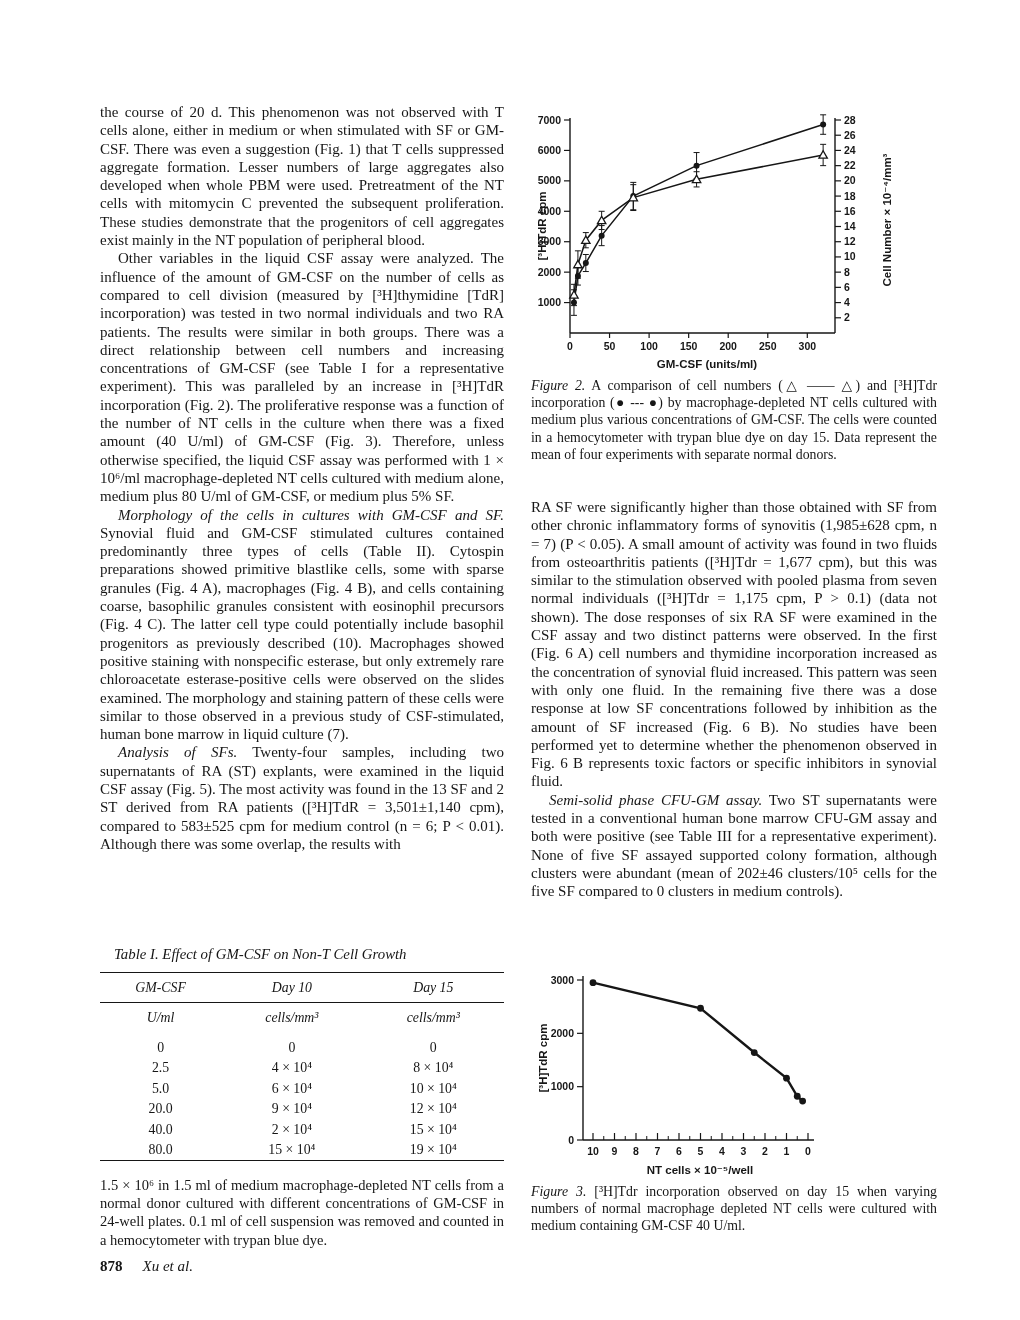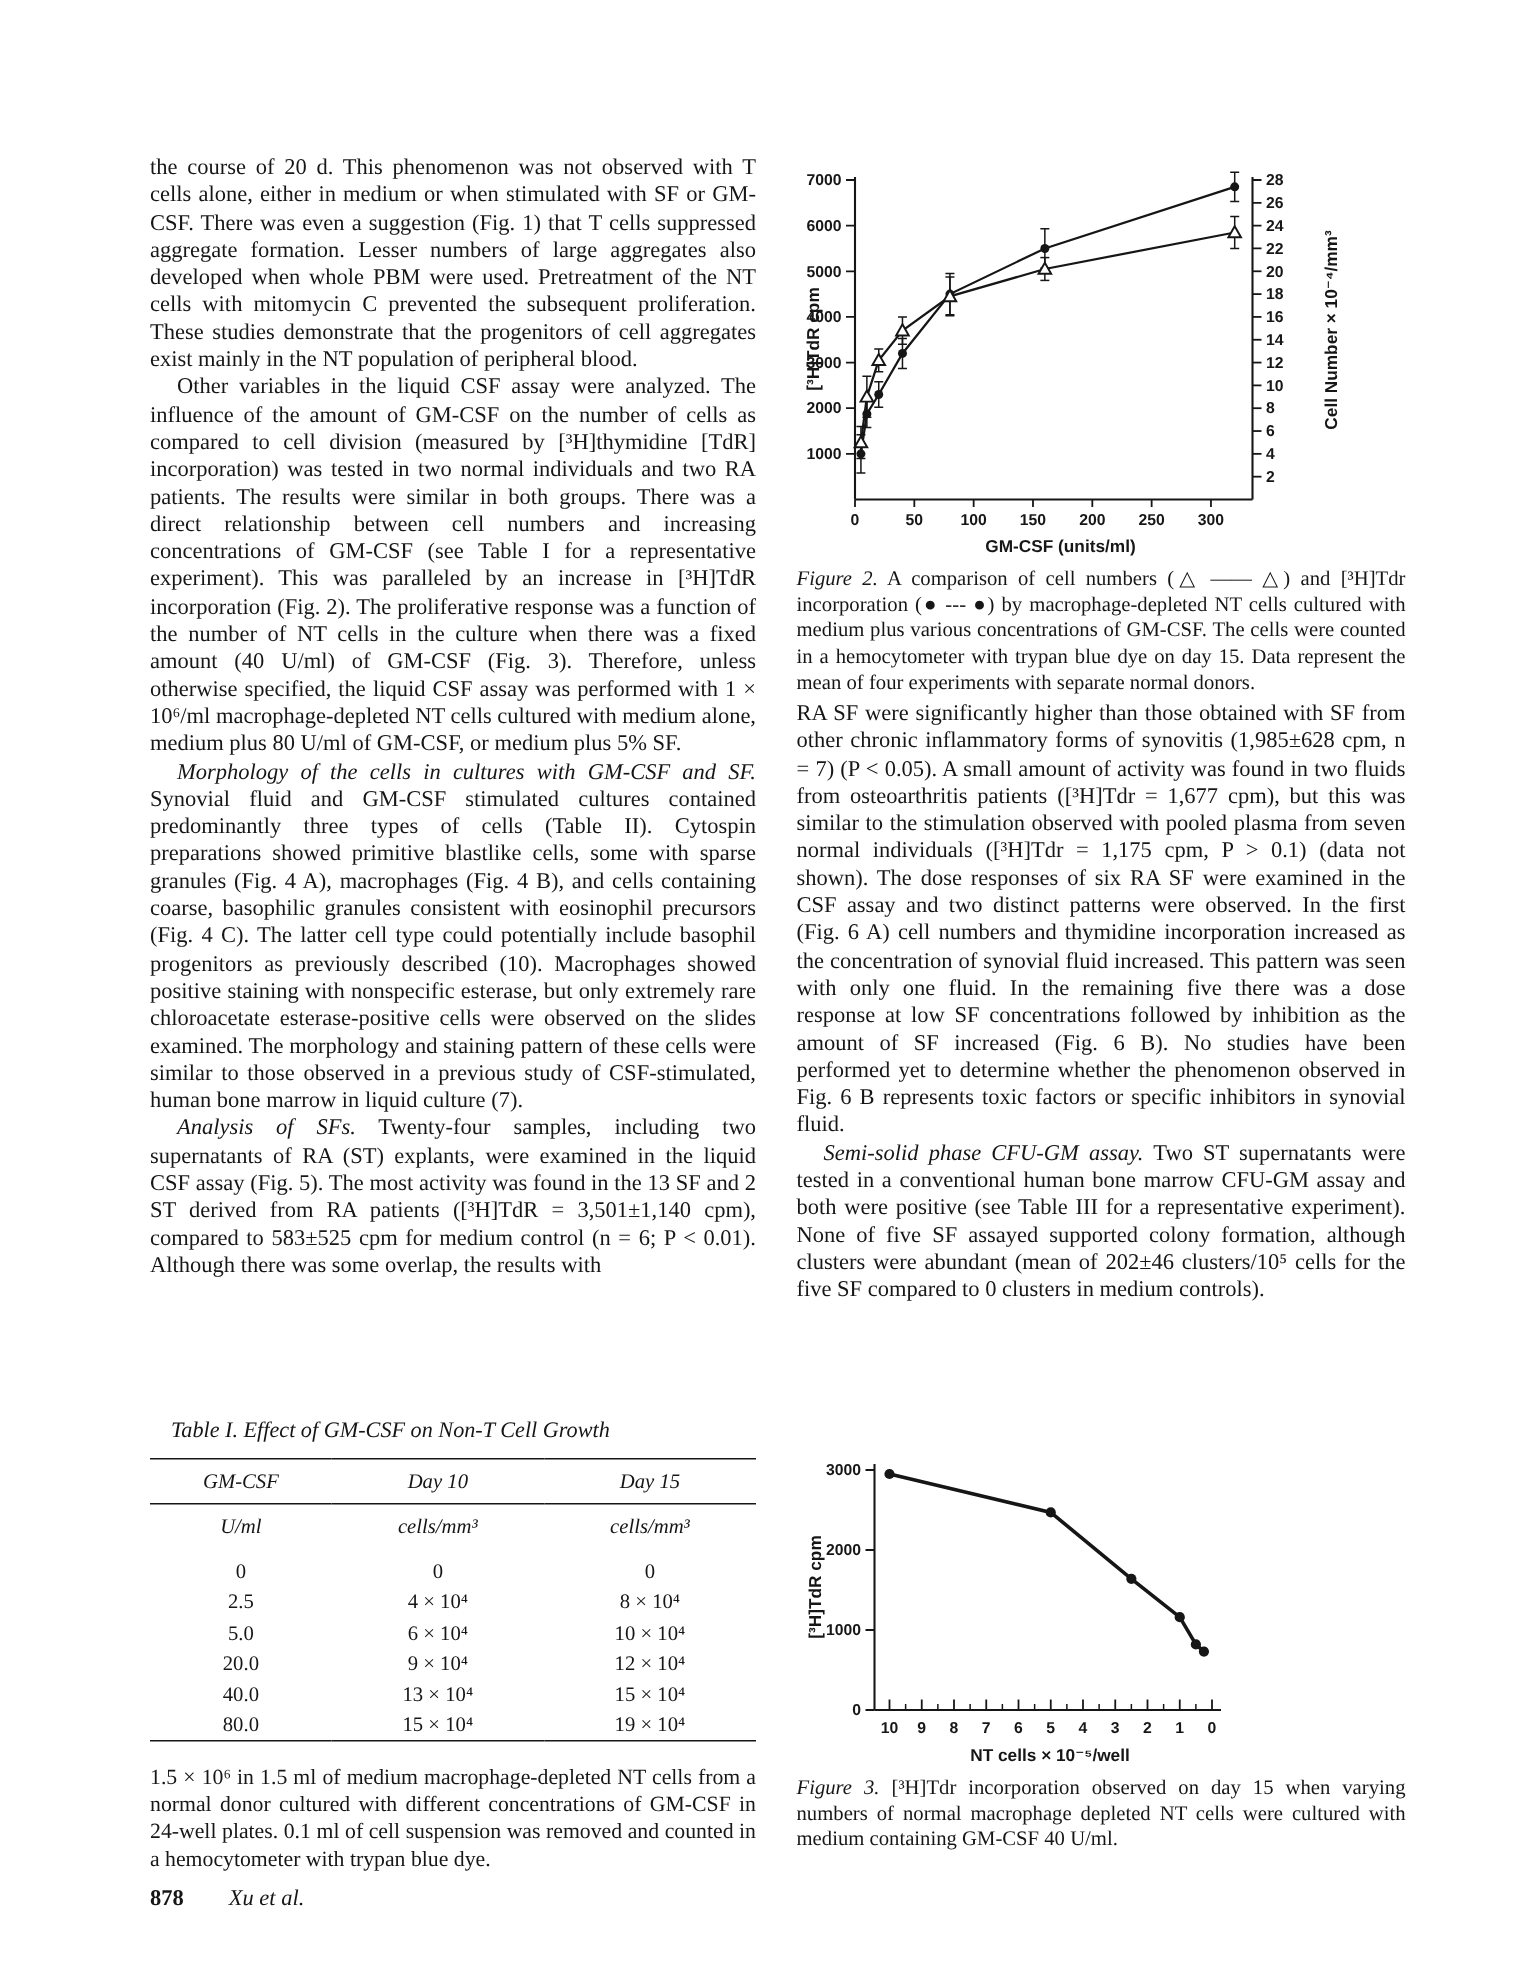--- a/index.html
+++ b/index.html
@@ -5,42 +5,42 @@
   html,body{margin:0;padding:0;}
   body{
     width:1020px;height:1320px;position:relative;
     background:#ffffff;color:#161616;
     font-family:"Liberation Serif","DejaVu Serif",serif;
   }
   .par{font-size:15px;line-height:18.3px;text-align:justify;margin:0;}
   .par.indent{text-indent:18px;}
   .lead{font-style:italic;}
   #left-col{position:absolute;left:100px;top:103px;width:404px;}
-  #right-col{position:absolute;left:531px;top:467px;width:406px;}
+  #right-col{position:absolute;left:531px;top:498px;width:406px;}
   .caption{font-size:13.8px;line-height:17.2px;text-align:justify;margin:0;}
   #fig2-caption{position:absolute;left:531px;top:377px;width:406px;}
   #fig3-caption{position:absolute;left:531px;top:1183px;width:406px;}
   #fig2-wrap{position:absolute;left:535px;top:98px;width:420px;height:280px;}
   #fig3-wrap{position:absolute;left:535px;top:962px;width:420px;height:225px;}
   svg{display:block;}
   svg line, svg polyline, svg path{stroke:#161616;}
   svg .tick-txt{font:700 10.5px "Liberation Sans","DejaVu Sans",sans-serif;fill:#161616;}
   svg .ax-label{font:700 11.5px "Liberation Sans","DejaVu Sans",sans-serif;fill:#161616;}
   #table-block{position:absolute;left:100px;top:946px;width:404px;}
   .tbl-title{font-style:italic;font-size:14.8px;margin:0 0 9px 14px;}
   table{width:100%;border-collapse:collapse;font-size:13.8px;}
   thead th{font-weight:normal;border-top:1.4px solid #161616;border-bottom:1.2px solid #161616;
     padding:7px 0 6px 0;text-align:center;font-style:italic;}
   .units td{font-style:italic;text-align:center;padding:7px 0 12px 0;}
   tbody tr.datarow td{text-align:center;padding:1px 0;line-height:18.4px;}
   tbody tr.lastrow td{border-bottom:1.4px solid #161616;}
   #footnote{font-size:14.5px;line-height:18.2px;text-align:justify;}
   #footer{position:absolute;left:100px;top:1258px;font-size:15px;}
   #footer .pagenum{font-weight:bold;}
-  #footer .authors{font-style:italic;margin-left:30px;}
+  #footer .authors{font-style:italic;margin-left:20px;}
 </style>
 </head>
 <body>
 
 <div id="left-col">
   <p class="par"><i class="lead"></i><span>the course of 20 d. This phenomenon was not observed with T cells alone, either in medium or when stimulated with SF or GM-CSF. There was even a suggestion (Fig. 1) that T cells suppressed aggregate formation. Lesser numbers of large aggregates also developed when whole PBM were used. Pretreatment of the NT cells with mitomycin C prevented the subsequent proliferation. These studies demonstrate that the progenitors of cell aggregates exist mainly in the NT population of peripheral blood.</span></p>
   <p class="par indent"><i class="lead"></i><span>Other variables in the liquid CSF assay were analyzed. The influence of the amount of GM-CSF on the number of cells as compared to cell division (measured by [³H]thymidine [TdR] incorporation) was tested in two normal individuals and two RA patients. The results were similar in both groups. There was a direct relationship between cell numbers and increasing concentrations of GM-CSF (see Table I for a representative experiment). This was paralleled by an increase in [³H]TdR incorporation (Fig. 2). The proliferative response was a function of the number of NT cells in the culture when there was a fixed amount (40 U/ml) of GM-CSF (Fig. 3). Therefore, unless otherwise specified, the liquid CSF assay was performed with 1 × 10⁶/ml macrophage-depleted NT cells cultured with medium alone, medium plus 80 U/ml of GM-CSF, or medium plus 5% SF.</span></p>
   <p class="par indent"><i class="lead">Morphology of the cells in cultures with GM-CSF and SF.</i><span> Synovial fluid and GM-CSF stimulated cultures contained predominantly three types of cells (Table II). Cytospin preparations showed primitive blastlike cells, some with sparse granules (Fig. 4 A), macrophages (Fig. 4 B), and cells containing coarse, basophilic granules consistent with eosinophil precursors (Fig. 4 C). The latter cell type could potentially include basophil progenitors as previously described (10). Macrophages showed positive staining with nonspecific esterase, but only extremely rare chloroacetate esterase-positive cells were observed on the slides examined. The morphology and staining pattern of these cells were similar to those observed in a previous study of CSF-stimulated, human bone marrow in liquid culture (7).</span></p>
   <p class="par indent"><i class="lead">Analysis of SFs.</i><span> Twenty-four samples, including two supernatants of RA (ST) explants, were examined in the liquid CSF assay (Fig. 5). The most activity was found in the 13 SF and 2 ST derived from RA patients ([³H]TdR = 3,501±1,140 cpm), compared to 583±525 cpm for medium control (n = 6; P &lt; 0.01). Although there was some overlap, the results with</span></p>
 </div>
@@ -208,21 +208,21 @@
         <td>6 × 10⁴</td>
         <td>10 × 10⁴</td>
       </tr>
       <tr class="datarow">
         <td>20.0</td>
         <td>9 × 10⁴</td>
         <td>12 × 10⁴</td>
       </tr>
       <tr class="datarow">
         <td>40.0</td>
-        <td>13 × 10⁴</td>
+        <td>2 × 10⁴</td>
         <td>15 × 10⁴</td>
       </tr>
       <tr class="datarow lastrow">
         <td>80.0</td>
         <td>15 × 10⁴</td>
         <td>19 × 10⁴</td>
       </tr>
     </tbody>
   </table>
   <p id="footnote">1.5 × 10⁶ in 1.5 ml of medium macrophage-depleted NT cells from a normal donor cultured with different concentrations of GM-CSF in 24-well plates. 0.1 ml of cell suspension was removed and counted in a hemocytometer with trypan blue dye.</p>

